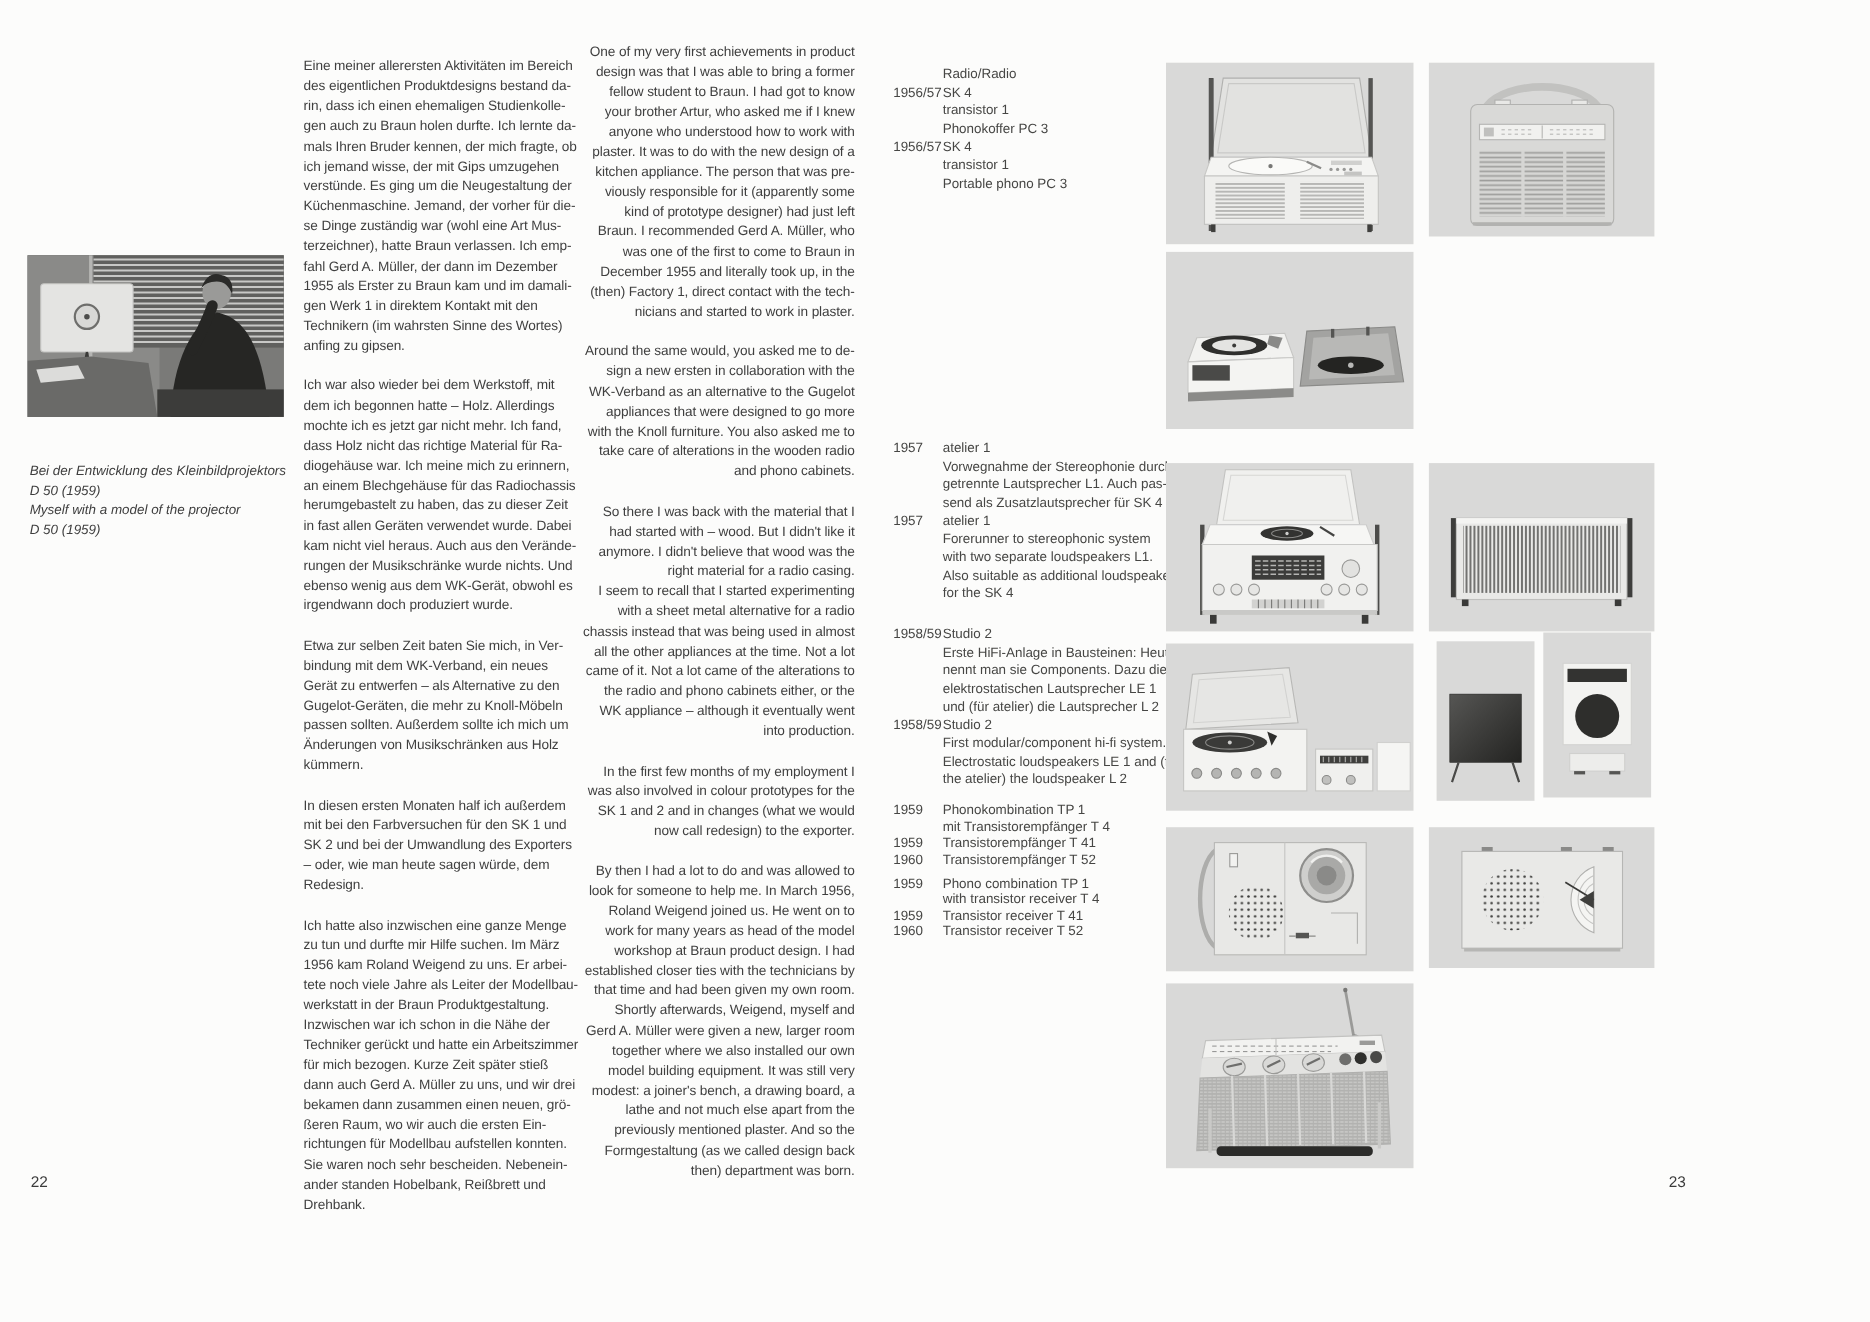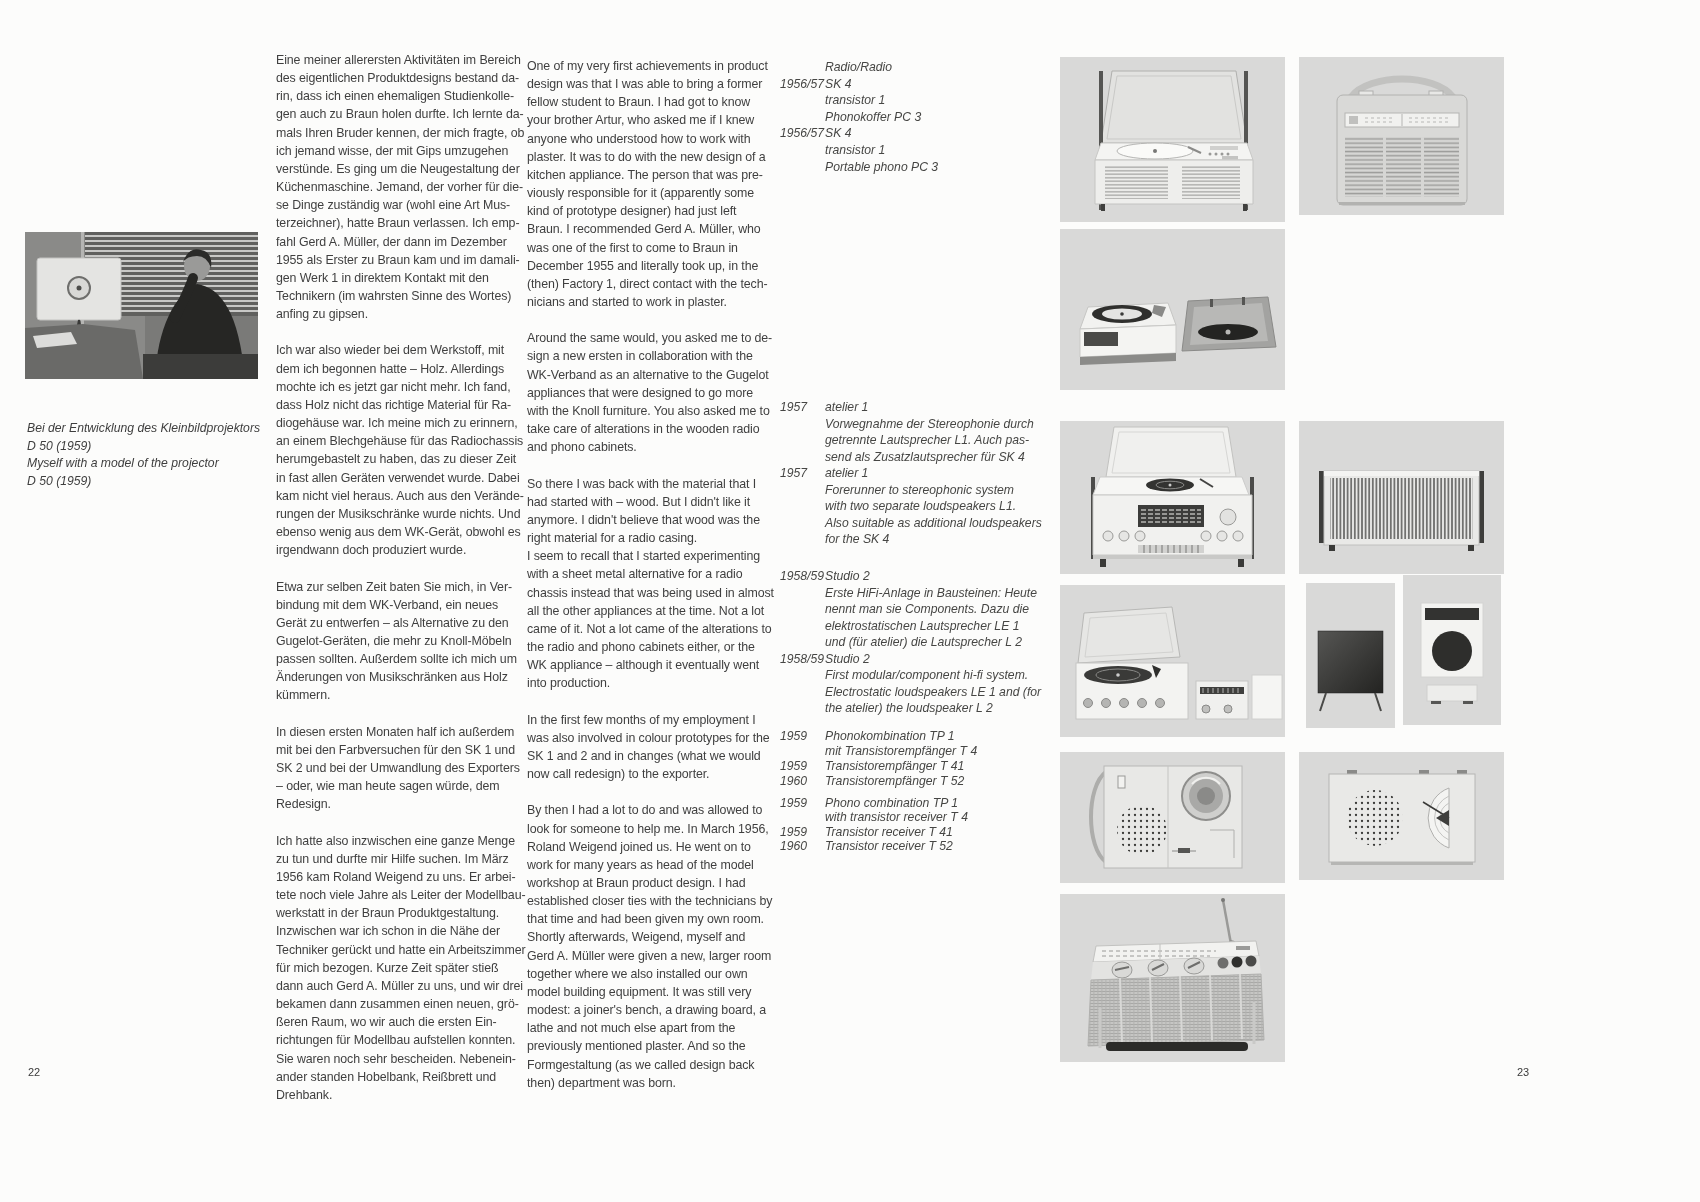--- a/index.html
+++ b/index.html
@@ -3,26 +3,26 @@
 <meta charset="utf-8">
 <style>
   html,body{margin:0;padding:0;background:#e8e8e6;}
   .spread{position:relative;width:1700px;height:1202px;background:#fcfcfb;margin:0 auto;overflow:hidden;
           font-family:"Liberation Sans",sans-serif;color:#3c3c3c;}
   
   .textcol{position:absolute;font-size:12.4px;line-height:18.15px;letter-spacing:-0.1px;color:#3f3f3f;}
   .textcol .para{margin:0 0 18.15px 0;}
   .tl{white-space:nowrap;}
   #col-de{left:276px;top:51px;width:250px;}
-  #col-en{left:527px;top:57px;width:250px;}
+  #col-en{left:527px;top:38px;width:250px;text-align:right;}
   
   #portrait-photo{position:absolute;left:25px;top:232px;width:233px;height:147px;background:#6f6f6d;}
   #caption{position:absolute;left:27px;top:420px;font-style:italic;font-size:12.2px;line-height:17.5px;color:#3e3e3e;}
   
-  #plist{position:absolute;left:780px;top:59px;width:330px;height:810px;font-style:italic;font-size:12.2px;color:#464644;}
+  #plist{position:absolute;left:812px;top:59px;width:330px;height:810px;font-size:12.2px;color:#464644;}
   .plist-block{position:absolute;left:0;}
   .pb0{top:0;line-height:16.6px;}
   .pb1{top:340px;line-height:16.5px;}
   .pb2{top:509px;line-height:16.5px;}
   .pb3{top:670px;line-height:15px;}
   .pb4{top:737px;line-height:14.4px;}
   .plist-row{white-space:nowrap;}
   .plist-year{display:inline-block;width:45px;}
   
   .photo{position:absolute;background:#d9d9d8;}
@@ -32,21 +32,21 @@
   #ph-atelier{left:1060px;top:421px;width:225px;height:153px;}
   #ph-l1{left:1299px;top:421px;width:205px;height:153px;}
   #ph-studio2{left:1060px;top:585px;width:225px;height:152px;}
   #ph-le1{left:1306px;top:583px;width:89px;height:145px;}
   #ph-l2{left:1403px;top:575px;width:98px;height:150px;}
   #ph-tp1{left:1060px;top:752px;width:225px;height:131px;}
   #ph-t41{left:1299px;top:752px;width:205px;height:128px;}
   #ph-t52{left:1060px;top:894px;width:225px;height:168px;}
   .photo svg{display:block;width:100%;height:100%;}
   
-  .pagenum{position:absolute;top:1066px;font-size:11px;color:#3a3a3a;}
+  .pagenum{position:absolute;top:1066px;font-size:14px;color:#3a3a3a;}
   #pn-left{left:28px;}
   #pn-right{left:1517px;}
 </style>
 </head>
 <body>
 
 <div class="spread">
 
   <div id="portrait-photo" class="photo">
     <svg viewBox="0 0 233 147">

